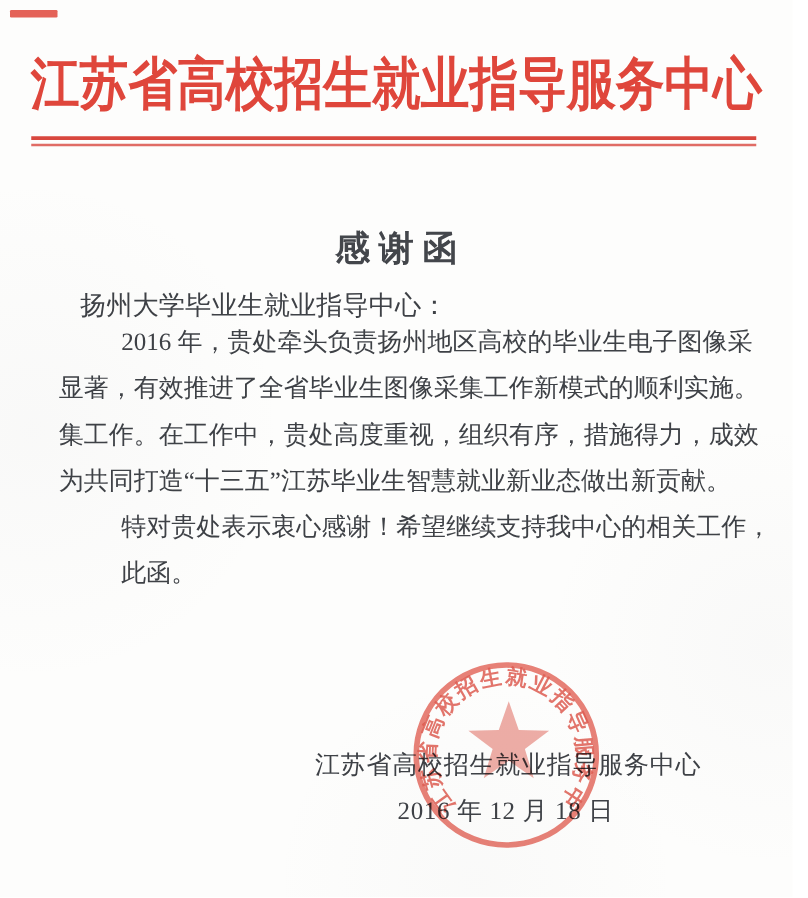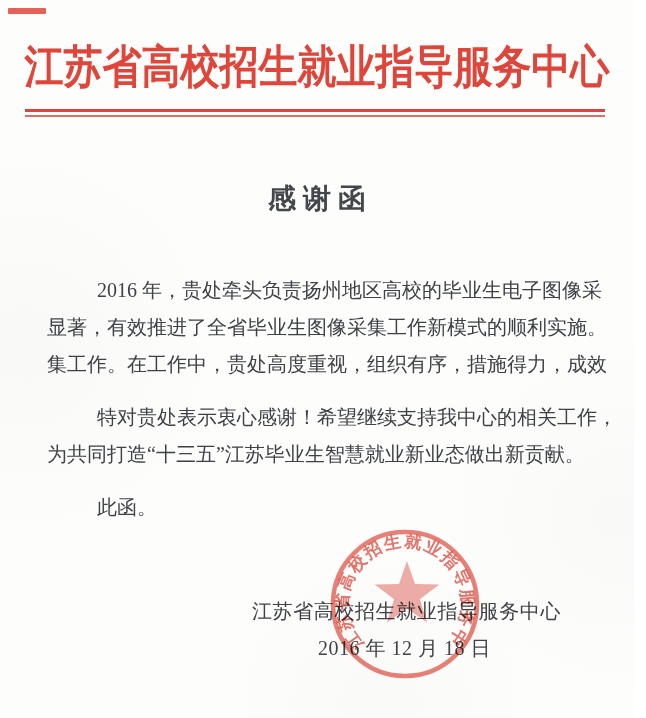--- a/index.html
+++ b/index.html
@@ -65,21 +65,21 @@
   }
   .letter-body {
     position: absolute;
     left: 47px; top: 256px;
     width: 560px;
     font-size: 20px;
     line-height: 37px;
     color: var(--body-text, #3e4146);
   }
   .letter-body .line { white-space: nowrap; }
-  .letter-body .line.indent { text-indent: 50px; margin-top: 16px; }
+  .letter-body .line.indent { text-indent: 50px; }
   .signature {
     position: absolute;
     left: 252px; top: 598px;
     font-size: 20px;
     letter-spacing: 0.6px;
     color: var(--body-text, #3e4146);
     white-space: nowrap;
   }
   .sign-date {
     position: absolute;
@@ -119,27 +119,28 @@
 
   <div class="scan-mark"></div>
 
   <div class="letterhead">江苏省高校招生就业指导服务中心</div>
 
   <div class="rule rule-thick"></div>
   <div class="rule rule-thin"></div>
 
   <div class="letter-title">感谢函</div>
 
+  <div class="salutation">扬州大学毕业生就业指导中心：</div>
 
   <div class="letter-body">
     <div class="line indent">2016 年，贵处牵头负责扬州地区高校的毕业生电子图像采</div>
     <div class="line">显著，有效推进了全省毕业生图像采集工作新模式的顺利实施。</div>
     <div class="line">集工作。在工作中，贵处高度重视，组织有序，措施得力，成效</div>
+    <div class="line">为共同打造“十三五”江苏毕业生智慧就业新业态做出新贡献。</div>
     <div class="line indent">特对贵处表示衷心感谢！希望继续支持我中心的相关工作，</div>
-    <div class="line">为共同打造“十三五”江苏毕业生智慧就业新业态做出新贡献。</div>
     <div class="line indent">此函。</div>
   </div>
 
   <div class="signature">江苏省高校招生就业指导服务中心</div>
 
   <div class="sign-date">2016 年 12 月 18 日</div>
 
   <svg class="seal" viewBox="0 0 160 160" xmlns="http://www.w3.org/2000/svg" xmlns:xlink="http://www.w3.org/1999/xlink">
     <defs>
       <path id="sealArc" d="M 38.7 119.3 A 57 57 0 1 1 119.3 119.3" fill="none"></path>

